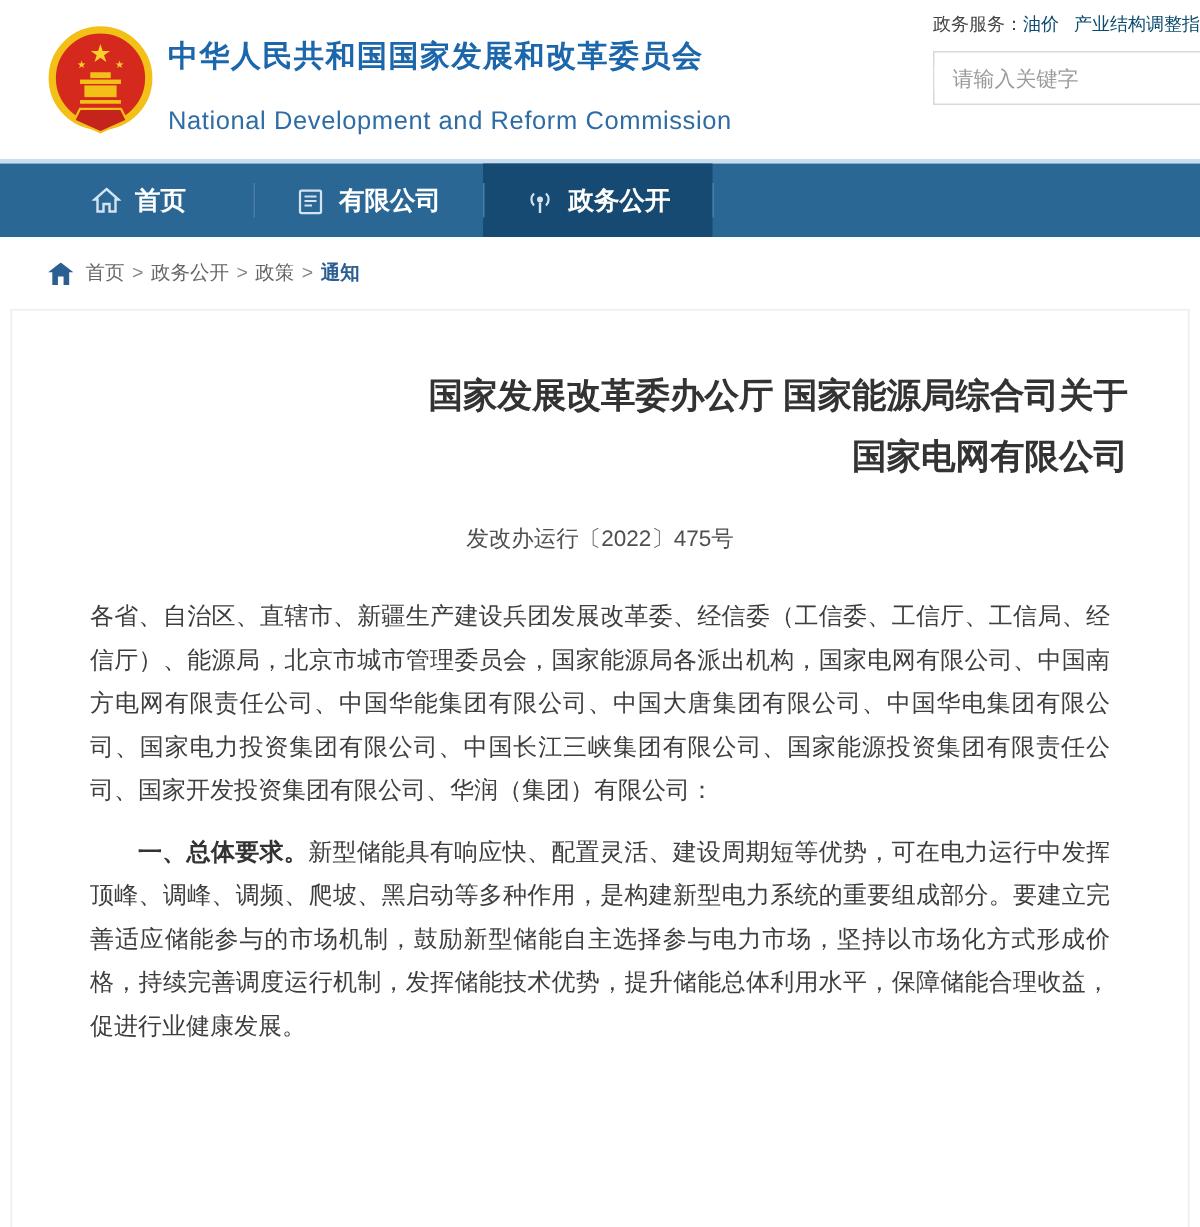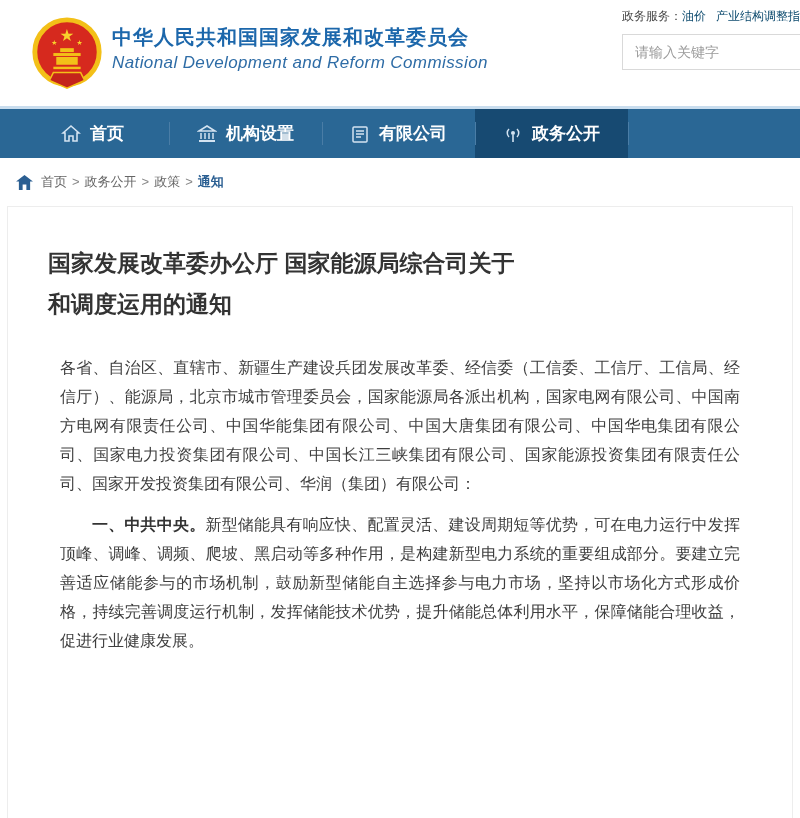--- a/index.html
+++ b/index.html
@@ -4,50 +4,50 @@
 <style>
   * { margin:0; padding:0; box-sizing:border-box; }
   html,body { width:800px; height:818px; overflow:hidden; background:#fff;
     font-family:"Liberation Sans","DejaVu Sans",sans-serif; }
 
   
   .top-header { position:relative; height:106px; background:#fff; }
   .emblem { position:absolute; left:28px; top:15px; width:78px; height:80px; }
   .site-titles { position:absolute; left:112px; top:24px; }
   .site-title-zh { font-size:20px; font-weight:bold; color:#1c67ab; letter-spacing:1px; white-space:nowrap; }
-  .site-title-en { font-size:17px; color:#2e6ca6; letter-spacing:0.4px; margin-top:2px; white-space:nowrap;font-style:italic; }
+  .site-title-en { font-size:17px; color:#2e6ca6; letter-spacing:0.4px; margin-top:20px; white-space:nowrap; }
   .header-right { position:absolute; left:622px; top:8px; width:260px; }
   .hot-search { font-size:12px; color:#444; white-space:nowrap; }
   .hot-search .hs-link { margin-right:10px; color:#0c4a6e; cursor:pointer; }
   .search-box { margin-top:9px; width:240px; height:36px; border:1px solid #d9d9d9; background:#fff; display:flex; align-items:center; }
   .search-box input { border:none; outline:none; width:100%; padding:0 12px; font-size:14px; color:#333;
     font-family:"Liberation Sans","DejaVu Sans",sans-serif; }
   .search-box input::placeholder { color:#9b9b9b; }
   .header-line { height:3px; background:#c9ddee; }
 
   
   .main-nav { height:49px; background:#2a6795; display:flex; padding-left:16px; }
   .nav-item { width:153px; height:49px; display:flex; align-items:center; justify-content:center;
     color:#fff; font-size:17px; font-weight:bold; cursor:pointer; position:relative; }
   .nav-item .nav-icon { width:20px; height:20px; margin-right:9px; display:inline-block; }
   .nav-item.active { background:#174a72; }
   .nav-item + .nav-item::before, .nav-tail::before { content:""; position:absolute; left:0; top:13px; bottom:13px;
     width:1px; background:#4d7fa5; background:#4a7da6; }
   .nav-tail { position:relative; flex:1; }
 
   
-  .breadcrumb { height:48px; display:flex; align-items:center; padding-left:16px; background:#fff; font-size:13px; color:#666; }
+  .breadcrumb { height:48px; display:flex; align-items:center; padding-left:32px; background:#fff; font-size:13px; color:#666; }
   .breadcrumb .home-ic { width:17px; height:15px; margin-right:8px; }
   .breadcrumb .crumb { cursor:pointer; }
   .breadcrumb .sep { margin:0 5px; color:#888; }
   .breadcrumb .crumb.last { color:#2b5f92; font-weight:bold; }
 
   
   .content-box { margin:0 7px; border:1px solid #ededed; border-bottom:none; min-height:620px; padding:36px 40px 0 40px; }
-  .doc-title { text-align:left; font-size:23px; font-weight:bold; color:#333; line-height:41px; }
+  .doc-title { text-align:right; font-size:23px; font-weight:bold; color:#333; line-height:41px; }
   .doc-number { text-align:center; font-size:15px; color:#4f4f4f; margin-top:25px; }
   .doc-body { margin-top:28px; font-size:16px; color:#3e3e3e; line-height:29px; text-align:justify; }
   .doc-body p { margin:12px; text-indent:2em; }
   .doc-body p.flush { text-indent:0; }
   .doc-body b { color:#333; }
 </style>
 </head>
 <body>
 
 <div class="top-header">
@@ -80,28 +80,20 @@
 
 <nav class="main-nav" id="main-nav">
     <div class="nav-item">
       <svg class="nav-icon" viewBox="0 0 20 20">
         <path d="M10 2 L18 9 H16 V17 H12 V12 H8 V17 H4 V9 H2 Z" fill="none" stroke="#d3e3f1" stroke-width="1.6"></path>
       </svg>
       <span>首页</span>
     </div>
     <div class="nav-item">
       <svg class="nav-icon" viewBox="0 0 20 20">
-        <path d="M2 7 L10 2 L18 7 Z" fill="none" stroke="#d3e3f1" stroke-width="1.5"></path>
-        <path d="M4 9 V15 M8 9 V15 M12 9 V15 M16 9 V15" stroke="#d3e3f1" stroke-width="1.5"></path>
-        <rect x="2" y="16" width="16" height="2" fill="#d3e3f1"></rect>
-      </svg>
-      <span>机构设置</span>
-    </div>
-    <div class="nav-item">
-      <svg class="nav-icon" viewBox="0 0 20 20">
         <rect x="3" y="3" width="14" height="15" rx="1" fill="none" stroke="#d3e3f1" stroke-width="1.5"></rect>
         <path d="M6 7 H14 M6 10 H14 M6 13 H11" stroke="#d3e3f1" stroke-width="1.4"></path>
       </svg>
       <span>有限公司</span>
     </div>
     <div class="nav-item active">
       <svg class="nav-icon" viewBox="0 0 20 20">
         <circle cx="10" cy="9" r="2" fill="#d3e3f1"></circle>
         <path d="M6 13 A5.5 5.5 0 0 1 6 5 M14 5 A5.5 5.5 0 0 1 14 13" fill="none" stroke="#d3e3f1" stroke-width="1.5"></path>
         <path d="M10 11 V18" stroke="#d3e3f1" stroke-width="1.6"></path>
@@ -114,19 +106,20 @@
 <div class="breadcrumb">
   <svg class="home-ic" viewBox="0 0 18 16">
     <path d="M9 0 L18 7 H15 V16 H11 V10 H7 V16 H3 V7 H0 Z" fill="#2b5f92"></path>
   </svg>
   <span id="crumbs"><span class="crumb">首页</span><span class="sep">&gt;</span><span class="crumb">政务公开</span><span class="sep">&gt;</span><span class="crumb">政策</span><span class="sep">&gt;</span><span class="crumb last">通知</span></span>
 </div>
 
 <div class="content-box">
   <div class="doc-title" id="doc-title">
       <div>国家发展改革委办公厅 国家能源局综合司关于</div>
-      <div>和调度运用的通知</div>
+      <div>国家电网有限公司</div>
     </div>
+  <div class="doc-number">发改办运行〔2022〕475号</div>
   <div class="doc-body" id="doc-body">
       <p class="flush">各省、自治区、直辖市、新疆生产建设兵团发展改革委、经信委（工信委、工信厅、工信局、经信厅）、能源局，北京市城市管理委员会，国家能源局各派出机构，国家电网有限公司、中国南方电网有限责任公司、中国华能集团有限公司、中国大唐集团有限公司、中国华电集团有限公司、国家电力投资集团有限公司、中国长江三峡集团有限公司、国家能源投资集团有限责任公司、国家开发投资集团有限公司、华润（集团）有限公司：</p>
-      <p><b>一、中共中央。</b>新型储能具有响应快、配置灵活、建设周期短等优势，可在电力运行中发挥顶峰、调峰、调频、爬坡、黑启动等多种作用，是构建新型电力系统的重要组成部分。要建立完善适应储能参与的市场机制，鼓励新型储能自主选择参与电力市场，坚持以市场化方式形成价格，持续完善调度运行机制，发挥储能技术优势，提升储能总体利用水平，保障储能合理收益，促进行业健康发展。</p>
+      <p><b>一、总体要求。</b>新型储能具有响应快、配置灵活、建设周期短等优势，可在电力运行中发挥顶峰、调峰、调频、爬坡、黑启动等多种作用，是构建新型电力系统的重要组成部分。要建立完善适应储能参与的市场机制，鼓励新型储能自主选择参与电力市场，坚持以市场化方式形成价格，持续完善调度运行机制，发挥储能技术优势，提升储能总体利用水平，保障储能合理收益，促进行业健康发展。</p>
     </div>
 </div>
 
 </body></html>

